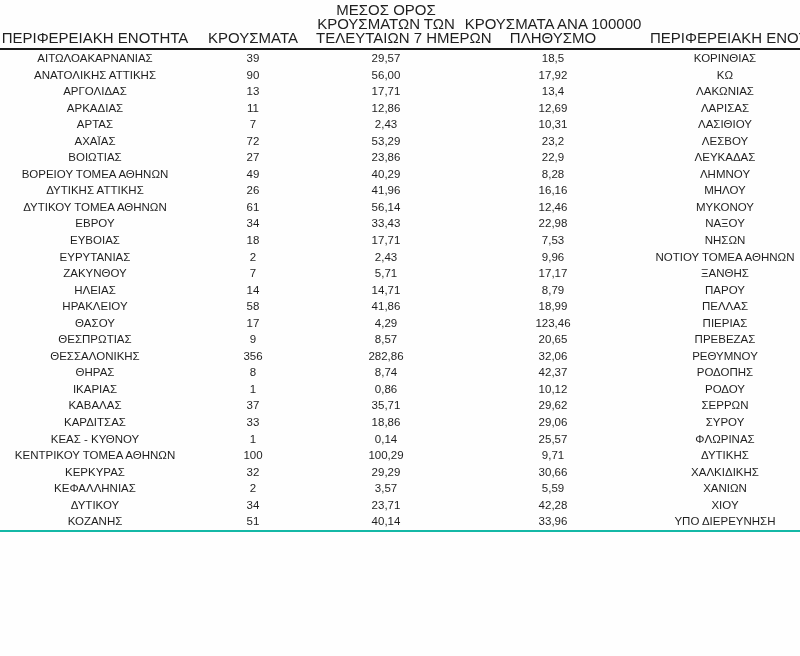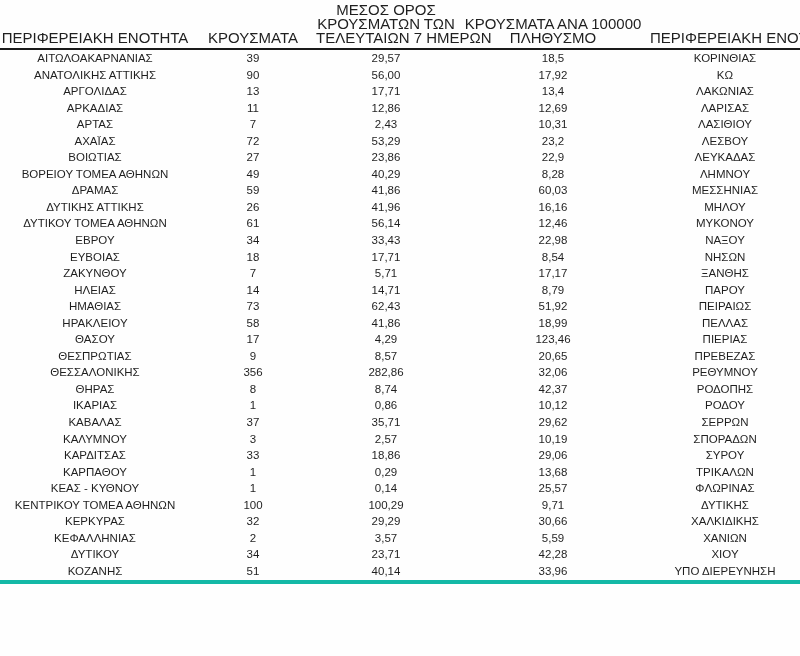--- a/index.html
+++ b/index.html
@@ -43,21 +43,21 @@
   table.regional td {
     font-size: 11.5px;
     text-align: center;
     height: 16px;
     line-height: 16.55px;
     padding: 0;
     white-space: nowrap;
     overflow: visible;
   }
   table.regional tbody tr:last-child td {
-    border-bottom: 4px solid #14b8a6;
+    border-bottom: 2px solid #14b8a6;
     margin-left: 15px;
   }
   .hline { display: block; }
 </style>
 </head>
 <body>
 
 <div class="page">
   <table class="regional">
     <colgroup>
@@ -134,27 +134,20 @@
           <td>ΛΕΥΚΑΔΑΣ</td>
         </tr>
         <tr>
           <td>ΒΟΡΕΙΟΥ ΤΟΜΕΑ ΑΘΗΝΩΝ</td>
           <td>49</td>
           <td>40,29</td>
           <td>8,28</td>
           <td>ΛΗΜΝΟΥ</td>
         </tr>
         <tr>
-          <td>ΔΡΑΜΑΣ</td>
-          <td>59</td>
-          <td>41,86</td>
-          <td>60,03</td>
-          <td>ΜΕΣΣΗΝΙΑΣ</td>
-        </tr>
-        <tr>
           <td>ΔΥΤΙΚΗΣ ΑΤΤΙΚΗΣ</td>
           <td>26</td>
           <td>41,96</td>
           <td>16,16</td>
           <td>ΜΗΛΟΥ</td>
         </tr>
         <tr>
           <td>ΔΥΤΙΚΟΥ ΤΟΜΕΑ ΑΘΗΝΩΝ</td>
           <td>61</td>
           <td>56,14</td>
@@ -165,45 +158,45 @@
           <td>ΕΒΡΟΥ</td>
           <td>34</td>
           <td>33,43</td>
           <td>22,98</td>
           <td>ΝΑΞΟΥ</td>
         </tr>
         <tr>
           <td>ΕΥΒΟΙΑΣ</td>
           <td>18</td>
           <td>17,71</td>
-          <td>8,54</td>
+          <td>7,53</td>
           <td>ΝΗΣΩΝ</td>
+        </tr>
+        <tr>
+          <td>ΕΥΡΥΤΑΝΙΑΣ</td>
+          <td>2</td>
+          <td>2,43</td>
+          <td>9,96</td>
+          <td>ΝΟΤΙΟΥ ΤΟΜΕΑ ΑΘΗΝΩΝ</td>
         </tr>
         <tr>
           <td>ΖΑΚΥΝΘΟΥ</td>
           <td>7</td>
           <td>5,71</td>
           <td>17,17</td>
           <td>ΞΑΝΘΗΣ</td>
         </tr>
         <tr>
           <td>ΗΛΕΙΑΣ</td>
           <td>14</td>
           <td>14,71</td>
           <td>8,79</td>
           <td>ΠΑΡΟΥ</td>
         </tr>
         <tr>
-          <td>ΗΜΑΘΙΑΣ</td>
-          <td>73</td>
-          <td>62,43</td>
-          <td>51,92</td>
-          <td>ΠΕΙΡΑΙΩΣ</td>
-        </tr>
-        <tr>
           <td>ΗΡΑΚΛΕΙΟΥ</td>
           <td>58</td>
           <td>41,86</td>
           <td>18,99</td>
           <td>ΠΕΛΛΑΣ</td>
         </tr>
         <tr>
           <td>ΘΑΣΟΥ</td>
           <td>17</td>
           <td>4,29</td>
@@ -239,41 +232,27 @@
           <td>ΡΟΔΟΥ</td>
         </tr>
         <tr>
           <td>ΚΑΒΑΛΑΣ</td>
           <td>37</td>
           <td>35,71</td>
           <td>29,62</td>
           <td>ΣΕΡΡΩΝ</td>
         </tr>
         <tr>
-          <td>ΚΑΛΥΜΝΟΥ</td>
-          <td>3</td>
-          <td>2,57</td>
-          <td>10,19</td>
-          <td>ΣΠΟΡΑΔΩΝ</td>
-        </tr>
-        <tr>
           <td>ΚΑΡΔΙΤΣΑΣ</td>
           <td>33</td>
           <td>18,86</td>
           <td>29,06</td>
           <td>ΣΥΡΟΥ</td>
         </tr>
         <tr>
-          <td>ΚΑΡΠΑΘΟΥ</td>
-          <td>1</td>
-          <td>0,29</td>
-          <td>13,68</td>
-          <td>ΤΡΙΚΑΛΩΝ</td>
-        </tr>
-        <tr>
           <td>ΚΕΑΣ - ΚΥΘΝΟΥ</td>
           <td>1</td>
           <td>0,14</td>
           <td>25,57</td>
           <td>ΦΛΩΡΙΝΑΣ</td>
         </tr>
         <tr>
           <td>ΚΕΝΤΡΙΚΟΥ ΤΟΜΕΑ ΑΘΗΝΩΝ</td>
           <td>100</td>
           <td>100,29</td>

